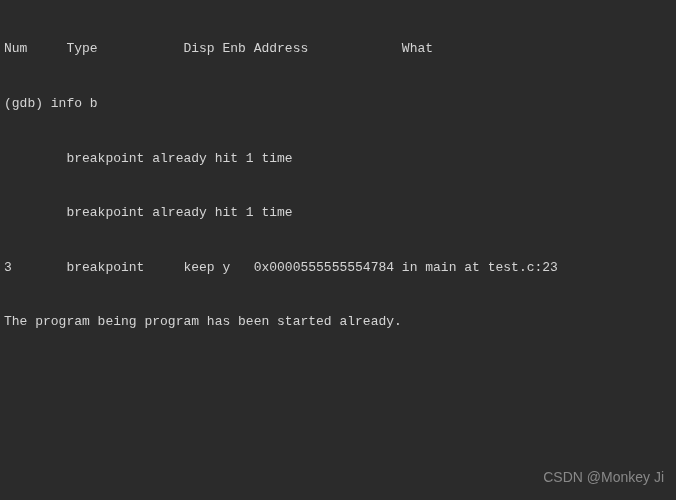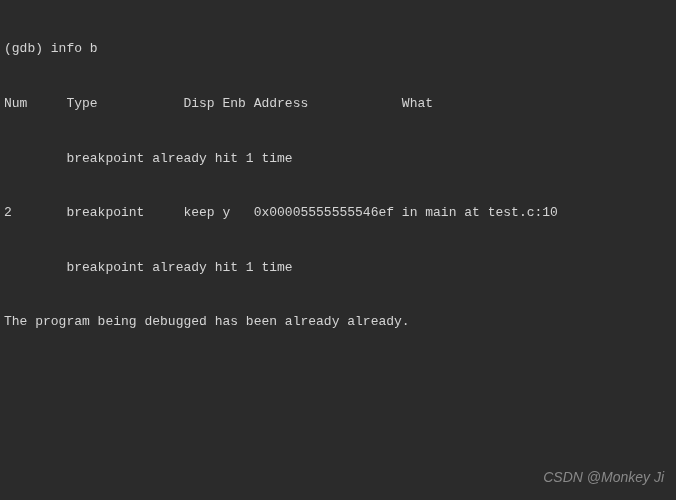--- a/index.html
+++ b/index.html
@@ -25,33 +25,32 @@
     .line {
       display: block;
     }
     .watermark {
       position: absolute;
       bottom: 12px;
       right: 12px;
       color: #888;
       font-size: 14px;
       font-family: Arial, sans-serif;
-      font-style: italic;
     }
   </style>
 </head>
 <body>
 
 <div class="terminal">
+  <span class="line">Num     Type           Disp Enb Address            What</span>
   <span class="line">(gdb) info b</span>
-  <span class="line">Num     Type           Disp Enb Address            What</span>
   <span class="line">        breakpoint already hit 1 time</span>
-  <span class="line">2       breakpoint     keep y   0x00005555555546ef in main at test.c:10</span>
   <span class="line">        breakpoint already hit 1 time</span>
-  <span class="line">The program being debugged has been already already.</span>
+  <span class="line">3       breakpoint     keep y   0x0000555555554784 in main at test.c:23</span>
+  <span class="line">The program being program has been started already.</span>
   
   
   <span class="line"></span>
   
   
   
   
   
   <span class="line"></span>
   

